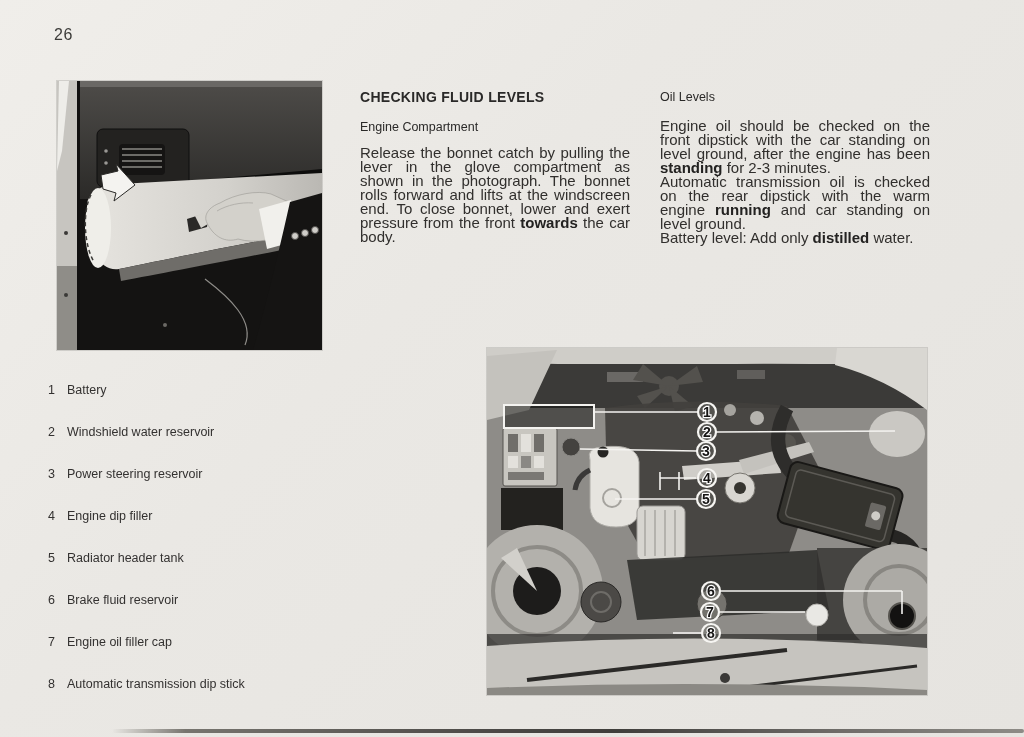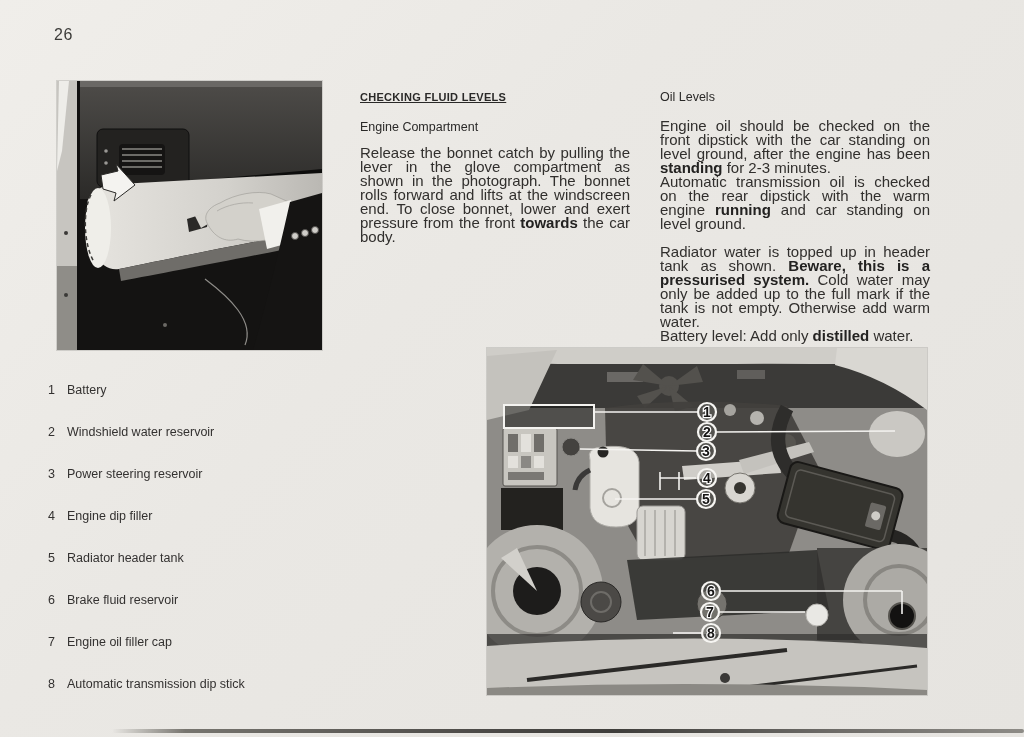--- a/index.html
+++ b/index.html
@@ -12,21 +12,21 @@
   }
   .page-number { position:absolute; left:54px; top:26px; font-size:16px; color:#3c3b39; letter-spacing:.5px; }
   .photo { position:absolute; box-shadow:0 0 0 1px rgba(120,118,114,.25); }
   .photo svg { display:block; }
   .glovebox-photo { left:57px; top:81px; width:265px; height:269px; }
   .engine-photo { left:487px; top:348px; width:440px; height:347px; }
 
   .col { position:absolute; width:270px; }
   .col-mid { left:360px; top:90px; }
   .col-right { left:660px; top:90px; }
-  .heading-1 { font-size:11px; font-weight:bold; letter-spacing:.3px; line-height:14px; color:#2a2928;text-decoration:underline; }
+  .heading-1 { font-size:14px; font-weight:bold; letter-spacing:.3px; line-height:14px; color:#2a2928; }
   .heading-2 { font-size:12.5px; font-weight:normal; line-height:14px; color:#2a2928; }
   .col-mid .heading-2 { margin-top:16px; }
   .body-text { font-size:15px; line-height:14px; text-align:justify; color:#312f2d; }
   .col-mid .body-text { margin-top:12px; }
   .col-right .lead { margin-top:15px; }
   .col-right .water-title { margin-top:14px; }
   .col-right .water-body { margin-top:14px; }
   .body-text b { font-weight:bold; color:#232221; }
 
   .legend { position:absolute; left:48px; top:384px; }
@@ -107,21 +107,20 @@
   <div class="col col-mid">
     <div class="heading-1">CHECKING FLUID LEVELS</div>
     <div class="heading-2">Engine Compartment</div>
     <p class="body-text"><span>Release the bonnet catch by pulling the lever in the glove compartment as shown in the photograph. The bonnet rolls forward and lifts at the windscreen end. To close bonnet, lower and exert pressure from the front </span><b>towards</b><span> the car body.</span></p>
   </div>
 
   <div class="col col-right">
     <div class="heading-2">Oil Levels</div>
     <p class="body-text lead"><span>Engine oil should be checked on the front dipstick with the car standing on level ground, after the engine has been </span><b>standing</b><span> for 2-3 minutes.</span></p>
     <p class="body-text"><span>Automatic transmission oil is checked on the rear dipstick with the warm engine </span><b>running</b><span> and car standing on level ground.</span></p>
-    <p class="body-text water-body"><span>Radiator water is topped up in header tank as shown. </span><b>Beware, this is a pressurised system.</b><span> Cold water may only be added up to the full mark if the tank is not empty. Otherwise add warm water.</span></p>
     <p class="body-text"><span>Battery level: Add only </span><b>distilled</b><span> water.</span></p>
   </div>
 
   <div class="legend">
     <div class="legend-item">
         <span class="num">1</span>
         <span>Battery</span>
       </div>
     <div class="legend-item">
         <span class="num">2</span>

